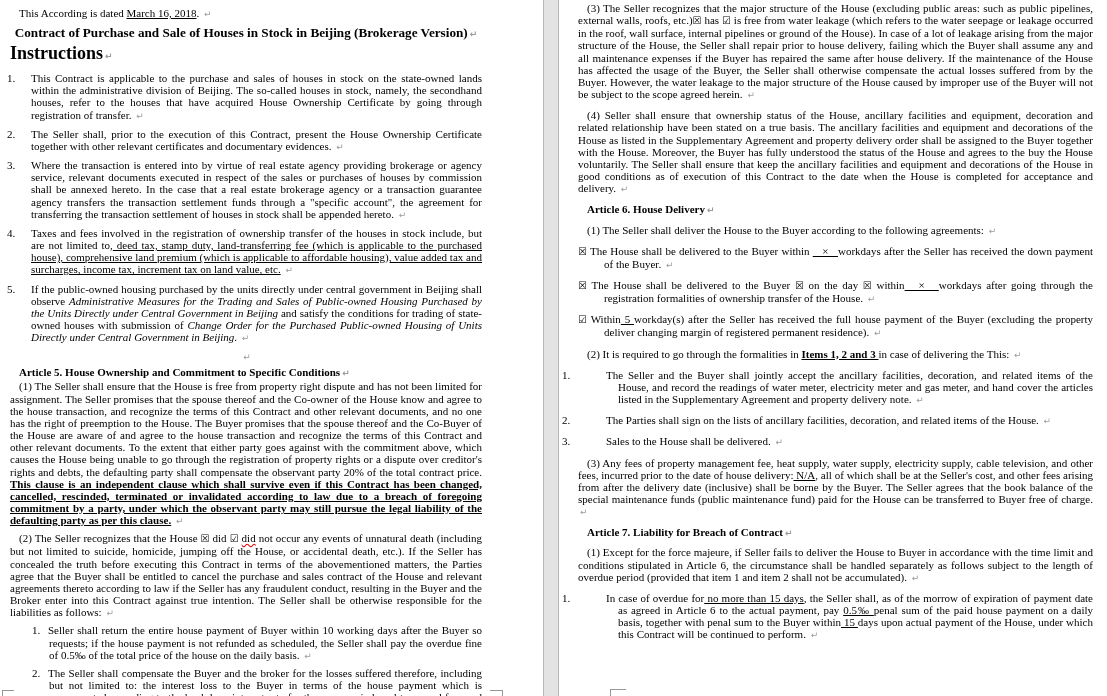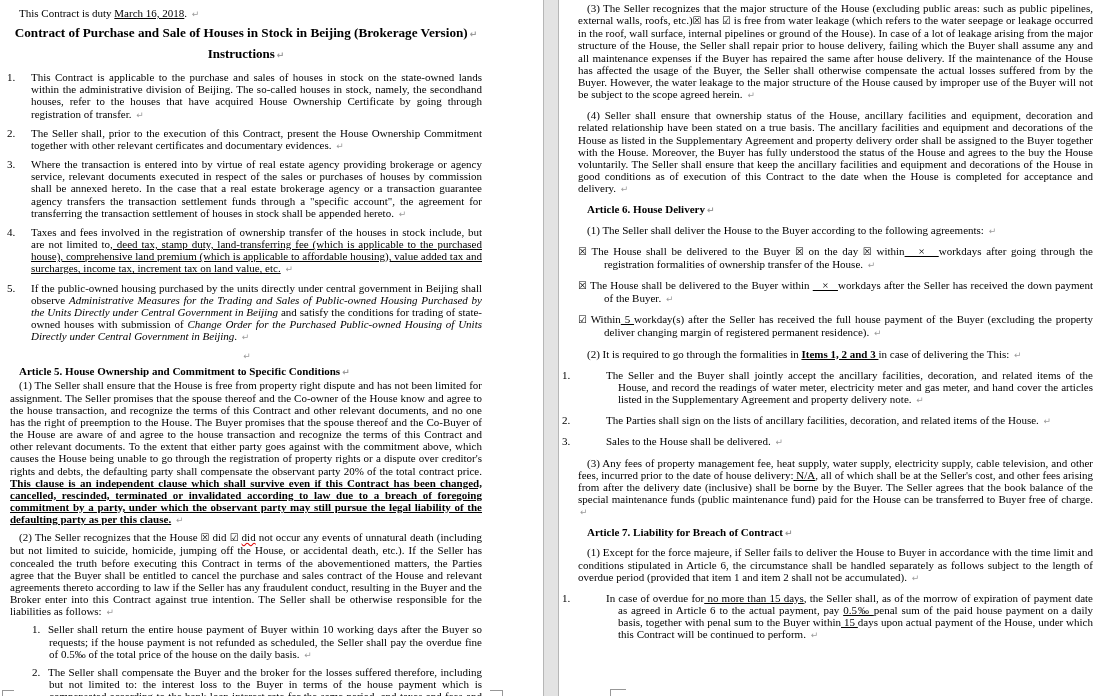--- a/index.html
+++ b/index.html
@@ -8,21 +8,21 @@
   .page{position:absolute;top:0;height:696px;box-sizing:border-box;background:#fff}
   #pageL{left:0;width:543px;padding:7px 61px 0 10px}
   #pageR{left:559px;width:548px;padding:2px 14px 0 19px}
   #gap{position:absolute;left:543px;top:0;width:16px;height:696px;background:#e3e3e3;
        border-left:1px solid #b6b6b6;border-right:1px solid #b6b6b6;box-sizing:border-box}
   .p{margin:0 0 5px;text-align:justify;text-indent:9px}
   #pageR .p{margin-bottom:8px}
   .h{font-weight:bold;text-indent:9px;margin:2px 0 1px;text-align:left}
   #pageR .h{margin:3px 0 7px}
   .title{font-weight:bold;text-align:center;font-size:13.2px;line-height:16px;margin:5px 0 4px;text-indent:0;white-space:nowrap}
-  .subtitle{font-weight:bold;text-align:center;font-size:13px;line-height:15px;margin:0 0 8px;text-indent:0}
+  .subtitle{font-weight:bold;text-align:left;font-size:18px;line-height:15px;margin:0 0 8px;text-indent:0}
   .ins{position:relative;padding-left:21px;margin-bottom:6px;text-align:justify}
   .ins>.num{position:absolute;left:-3px;top:0}
   .subL{position:relative;padding-left:39px;text-indent:-1px;margin-bottom:5px;text-align:justify}
   .subL>.num{position:absolute;left:23px;top:0}
   .subR{position:relative;padding-left:40px;text-indent:-12px;margin-bottom:8px;text-align:justify}
   .subR>.num{position:absolute;left:-4px;top:0}
   .cbi{padding-left:26px;text-indent:-26px;margin-bottom:8px;text-align:justify}
   .cont{padding-left:9px;margin-bottom:8px;text-align:justify}
   .blankline{height:12px;text-align:center;margin:0 0 4px}
   .s-u{text-decoration:underline}
@@ -35,26 +35,26 @@
   #cmL1{left:2px;top:690px;width:11px;height:6px;border-top-width:1px;border-left-width:1px}
   #cmL2{left:490px;top:690px;width:12px;height:6px;border-top-width:1px;border-right-width:1px}
   #cmR1{left:610px;top:689px;width:15px;height:7px;border-top-width:1px;border-left-width:1px}
 </style>
 </head>
 <body>
 
 <div id="screen">
 
   <div class="page" id="pageL">
-    <div class="p pm"><span>This Contract is duty </span><span class="s-u">March 16, 2018</span><span>. </span></div>
+    <div class="p pm"><span>This According is dated </span><span class="s-u">March 16, 2018</span><span>. </span></div>
     <div class="title pm">Contract of Purchase and Sale of Houses in Stock in Beijing (Brokerage Version)</div>
     <div class="subtitle pm">Instructions</div>
 
     <div class="ins pm"><span class="num">1.</span><span>This Contract is applicable to the purchase and sales of houses in stock on the state-owned lands within the administrative division of Beijing. The so-called houses in stock, namely, the secondhand houses, refer to the houses that have acquired House Ownership Certificate by going through registration of transfer. </span></div>
-    <div class="ins pm"><span class="num">2.</span><span>The Seller shall, prior to the execution of this Contract, present the House Ownership Commitment together with other relevant certificates and documentary evidences. </span></div>
+    <div class="ins pm"><span class="num">2.</span><span>The Seller shall, prior to the execution of this Contract, present the House Ownership Certificate together with other relevant certificates and documentary evidences. </span></div>
     <div class="ins pm"><span class="num">3.</span><span>Where the transaction is entered into by virtue of real estate agency providing brokerage or agency service, relevant documents executed in respect of the sales or purchases of houses by commission shall be annexed hereto. In the case that a real estate brokerage agency or a transaction guarantee agency transfers the transaction settlement funds through a "specific account", the agreement for transferring the transaction settlement of houses in stock shall be appended hereto. </span></div>
     <div class="ins pm"><span class="num">4.</span><span>Taxes and fees involved in the registration of ownership transfer of the houses in stock include, but are not limited to,</span><span class="s-u"> deed tax, stamp duty, land-transferring fee (which is applicable to the purchased house), comprehensive land premium (which is applicable to affordable housing), value added tax and surcharges, income tax, increment tax on land value, etc.</span><span> </span></div>
     <div class="ins pm"><span class="num">5.</span><span>If the public-owned housing purchased by the units directly under central government in Beijing shall observe </span><span class="s-i">Administrative Measures for the Trading and Sales of Public-owned Housing Purchased by the Units Directly under Central Government in Beijing</span><span> and satisfy the conditions for trading of state-owned houses with submission of </span><span class="s-i">Change Order for the Purchased Public-owned Housing of Units Directly under Central Government in Beijing</span><span>. </span></div>
 
     <div class="blankline pm"></div>
 
     <div class="h pm">Article 5. House Ownership and Commitment to Specific Conditions</div>
     <div class="p pm"><span>(1) The Seller shall ensure that the House is free from property right dispute and has not been limited for assignment. The Seller promises that the spouse thereof and the Co-owner of the House know and agree to the house transaction, and recognize the terms of this Contract and other relevant documents, and no one has the right of preemption to the House. The Buyer promises that the spouse thereof and the Co-Buyer of the House are aware of and agree to the house transaction and recognize the terms of this Contract and other relevant documents. To the extent that either party goes against with the commitment above, which causes the House being unable to go through the registration of property rights or a dispute over creditor's rights and debts, the defaulting party shall compensate the observant party 20% of the total contract price. </span><span class="s-bu">This clause is an independent clause which shall survive even if this Contract has been changed, cancelled, rescinded, terminated or invalidated according to law due to a breach of foregoing commitment by a party, under which the observant party may still pursue the legal liability of the defaulting party as per this clause.</span><span> </span></div>
     <div class="p pm"><span>(2) The Seller recognizes that the House </span><span class="s-cbx">☒</span><span> did </span><span class="s-cbx">☑</span><span> </span><span class="s-sq">did</span><span> not occur any events of unnatural death (including but not limited to suicide, homicide, jumping off the House, or accidental death, etc.). If the Seller has concealed the truth before executing this Contract in terms of the abovementioned matters, the Parties agree that the Buyer shall be entitled to cancel the purchase and sales contract of the House and relevant agreements thereto according to law if the Seller has any fraudulent conduct, resulting in the Buyer and the Broker enter into this Contract against true intention. The Seller shall be otherwise responsible for the liabilities as follows: </span></div>
 
@@ -64,22 +64,22 @@
 
   <div id="gap"></div>
 
   <div class="page" id="pageR">
     <div class="p pm"><span>(3) The Seller recognizes that the major structure of the House (excluding public areas: such as public pipelines, external walls, roofs, etc.)</span><span class="s-cbx">☒</span><span> has </span><span class="s-cbx">☑</span><span> is free from water leakage (which refers to the water seepage or leakage occurred in the roof, wall surface, internal pipelines or ground of the House). In case of a lot of leakage arising from the major structure of the House, the Seller shall repair prior to house delivery, failing which the Buyer shall assume any and all maintenance expenses if the Buyer has repaired the same after house delivery. If the maintenance of the House has affected the usage of the Buyer, the Seller shall otherwise compensate the actual losses suffered from by the Buyer. However, the water leakage to the major structure of the House caused by improper use of the Buyer will not be subject to the scope agreed herein. </span></div>
     <div class="p pm"><span>(4) Seller shall ensure that ownership status of the House, ancillary facilities and equipment, decoration and related relationship have been stated on a true basis. The ancillary facilities and equipment and decorations of the House as listed in the Supplementary Agreement and property delivery order shall be assigned to the Buyer together with the House. Moreover, the Buyer has fully understood the status of the House and agrees to the buy the House voluntarily. The Seller shall ensure that keep the ancillary facilities and equipment and decorations of the House in good conditions as of execution of this Contract to the date when the House is completed for acceptance and delivery. </span></div>
 
     <div class="h pm">Article 6. House Delivery</div>
     <div class="p pm"><span>(1) The Seller shall deliver the House to the Buyer according to the following agreements: </span></div>
 
+    <div class="cbi pm"><span class="s-cbx">☒</span><span> The House shall be delivered to the Buyer within </span><span class="s-u">&nbsp;&nbsp;&nbsp;×&nbsp;&nbsp;&nbsp;</span><span>workdays after the Seller has received the down payment of the Buyer. </span></div>
     <div class="cbi pm"><span class="s-cbx">☒</span><span> The House shall be delivered to the Buyer </span><span class="s-cbx">☒</span><span> on the day </span><span class="s-cbx">☒</span><span> within</span><span class="s-u">&nbsp;&nbsp;&nbsp;×&nbsp;&nbsp;&nbsp;</span><span>workdays after going through the registration formalities of ownership transfer of the House. </span></div>
-    <div class="cbi pm"><span class="s-cbx">☒</span><span> The House shall be delivered to the Buyer within </span><span class="s-u">&nbsp;&nbsp;&nbsp;×&nbsp;&nbsp;&nbsp;</span><span>workdays after the Seller has received the down payment of the Buyer. </span></div>
     <div class="cbi pm"><span class="s-cbx">☑</span><span> Within</span><span class="s-u">&nbsp;5&nbsp;</span><span>workday(s) after the Seller has received the full house payment of the Buyer (excluding the property deliver changing margin of registered permanent residence). </span></div>
 
     <div class="p pm"><span>(2) It is required to go through the formalities in </span><span class="s-bu">Items 1, 2 and 3 </span><span>in case of delivering the This: </span></div>
 
     <div class="subR pm"><span class="num">1.</span><span>The Seller and the Buyer shall jointly accept the ancillary facilities, decoration, and related items of the House, and record the readings of water meter, electricity meter and gas meter, and hand cover the articles listed in the Supplementary Agreement and property delivery note. </span></div>
     <div class="subR pm"><span class="num">2.</span><span>The Parties shall sign on the lists of ancillary facilities, decoration, and related items of the House. </span></div>
     <div class="subR pm"><span class="num">3.</span><span>Sales to the House shall be delivered. </span></div>
 
     <div class="p pm"><span>(3) Any fees of property management fee, heat supply, water supply, electricity supply, cable television, and other fees, incurred prior to the date of house delivery:</span><span class="s-u"> N/A</span><span>, all of which shall be at the Seller's cost, and other fees arising from after the delivery date (inclusive) shall be borne by the Buyer. The Seller agrees that the book balance of the special maintenance funds (public maintenance fund) paid for the House can be transferred to Buyer free of charge. </span></div>
 

